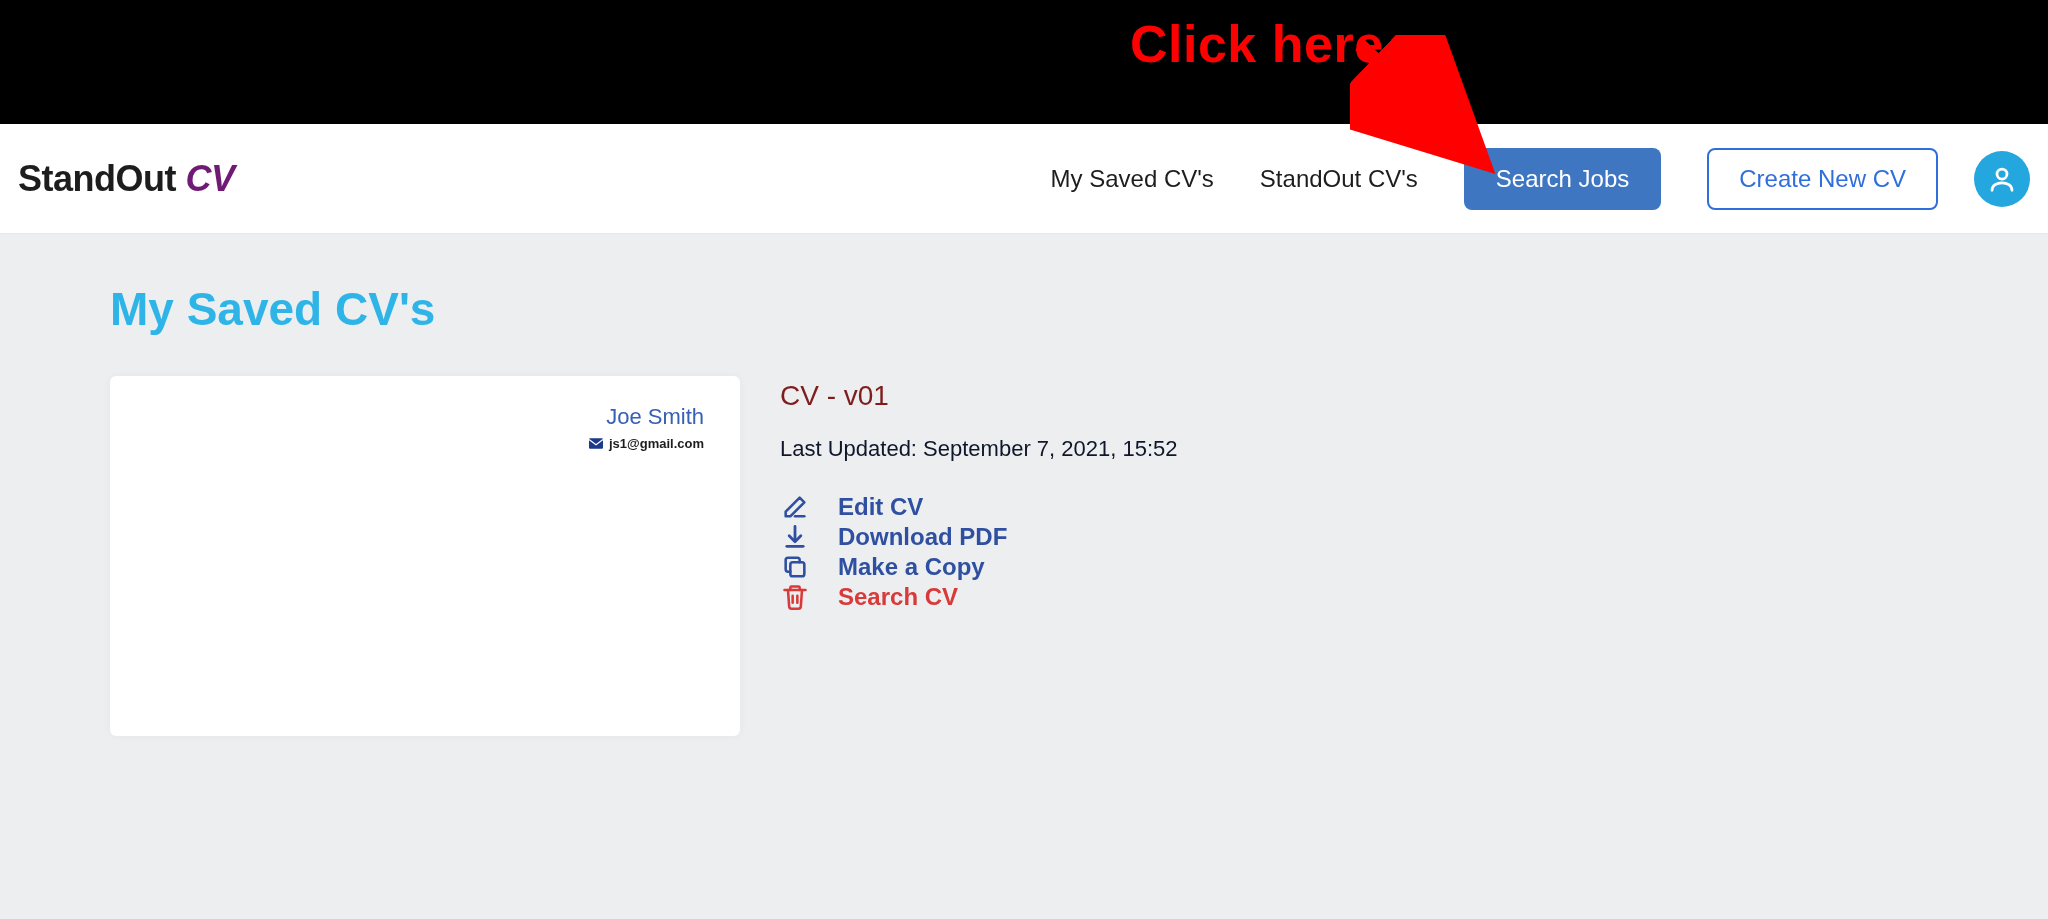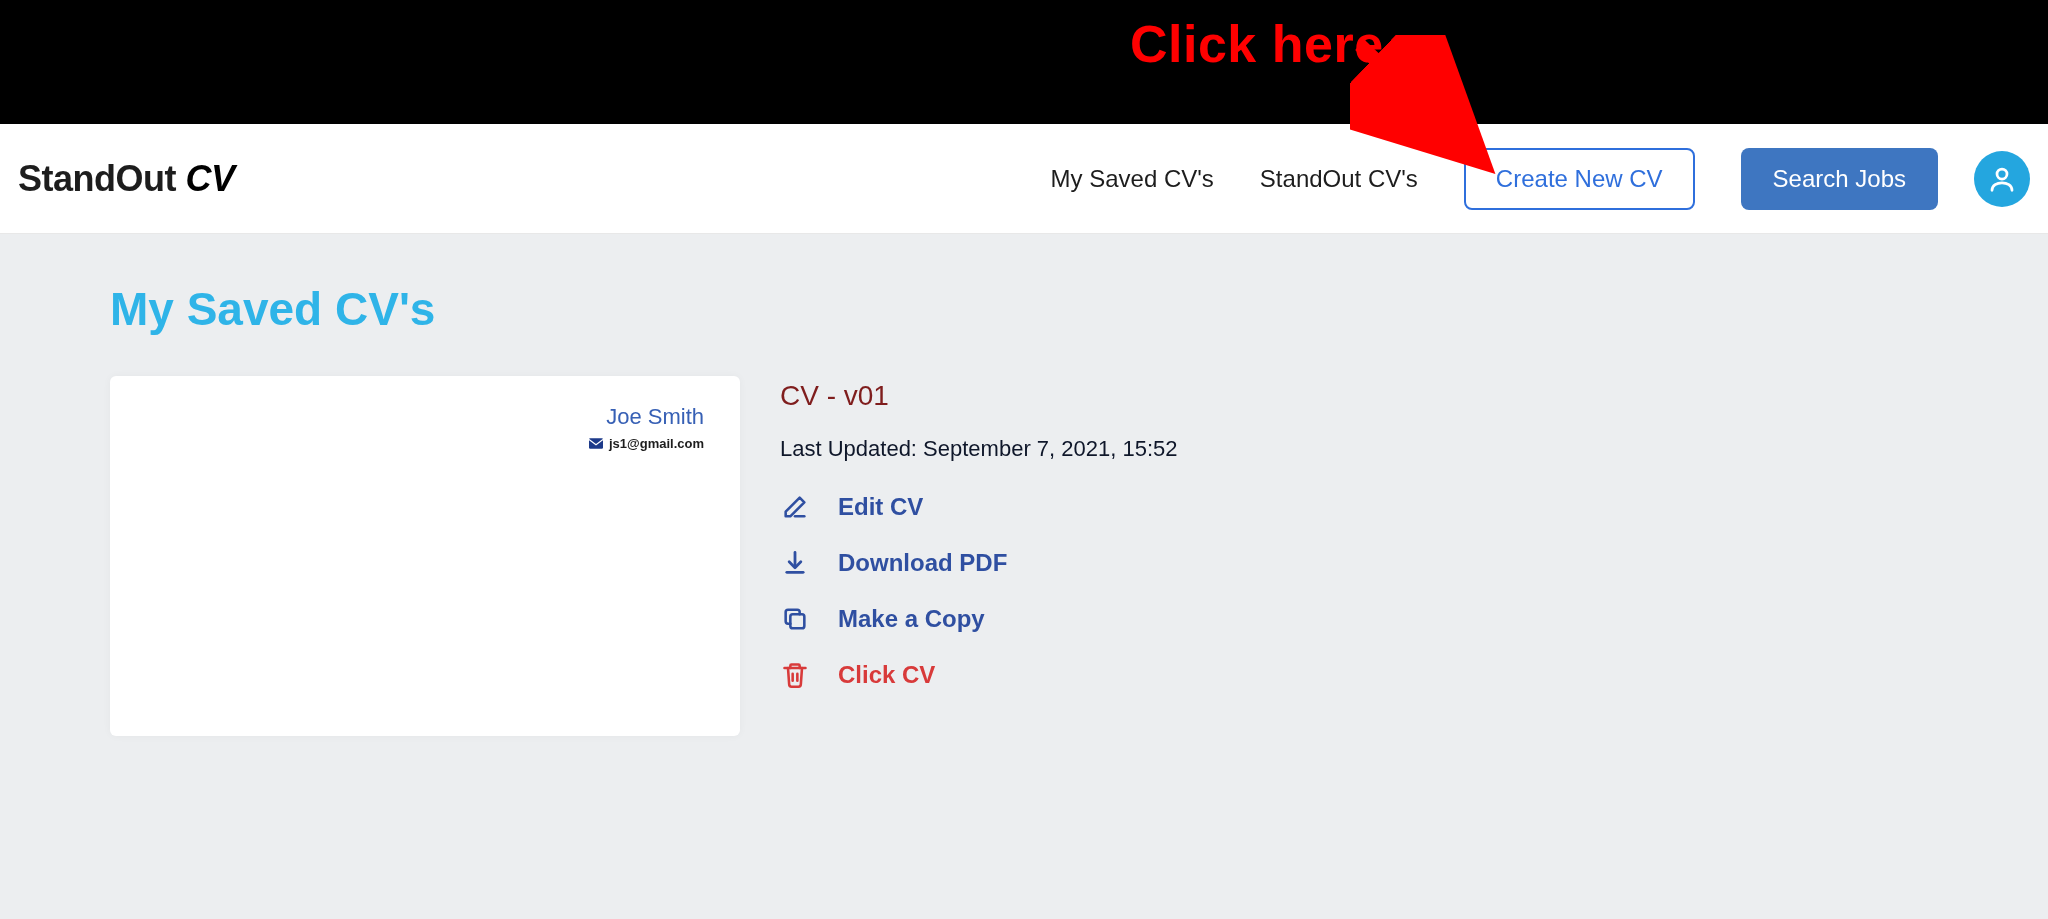--- a/index.html
+++ b/index.html
@@ -39,21 +39,21 @@
     padding: 0 18px 0 18px;
     border-bottom: 1px solid #e8e8e8;
   }
   .logo {
     font-size: 36px;
     font-weight: 800;
     color: #1d1d1d;
     letter-spacing: -0.5px;
   }
   .logo .cv {
-    color: #000000;
+    color: #701a75;
     font-style: italic;
     font-weight: 800;
   }
   .nav {
     margin-left: auto;
     display: flex;
     align-items: center;
     gap: 46px;
   }
   .nav-link {
@@ -148,21 +148,20 @@
   }
   .meta-sub {
     margin-top: 24px;
     font-size: 22px;
     color: #0f172a;
   }
   .actions {
     margin-top: 30px;
     display: flex;
     flex-direction: column;
-    gap: 26px;
   }
   .action {
     display: flex;
     align-items: center;
     gap: 28px;
     font-size: 24px;
     font-weight: 600;
     cursor: pointer;
   }
   .action.blue { color: #2f4fa1; }
@@ -190,22 +189,22 @@
   </svg>
 </div>
 
 <div class="header">
   <div class="logo">
     <span>StandOut </span><span class="cv">CV</span>
   </div>
   <div class="nav">
     <div class="nav-link">My Saved CV's</div>
     <div class="nav-link">StandOut CV's</div>
+    <div class="btn btn-solid">Search Jobs</div>
     <div class="btn btn-outline">Create New CV</div>
-    <div class="btn btn-solid">Search Jobs</div>
     <div class="avatar">
       <svg width="30" height="30" viewBox="0 0 24 24" fill="none" stroke="#fff" stroke-width="2.2" stroke-linecap="round" stroke-linejoin="round">
         <circle cx="12" cy="8" r="4"></circle>
         <path d="M4 21c0-4 4-6 8-6s8 2 8 6"></path>
       </svg>
     </div>
   </div>
 </div>
 
 <div class="page">
@@ -266,20 +265,20 @@
         <div class="action red">
           <span class="ic">
             <svg width="28" height="28" viewBox="0 0 24 24" fill="none" stroke="#d83a3a" stroke-width="2.2" stroke-linecap="round" stroke-linejoin="round">
               <path d="M3 6h18"></path>
               <path d="M8 6V4a1 1 0 0 1 1-1h6a1 1 0 0 1 1 1v2"></path>
               <path d="M6 6l1 14a2 2 0 0 0 2 2h6a2 2 0 0 0 2-2l1-14"></path>
               <path d="M10 11v6"></path>
               <path d="M14 11v6"></path>
             </svg>
           </span>
-          <span>Click CV</span>
+          <span>Search CV</span>
         </div>
 
       </div>
     </div>
 
   </div>
 </div>
 
 </body></html>

